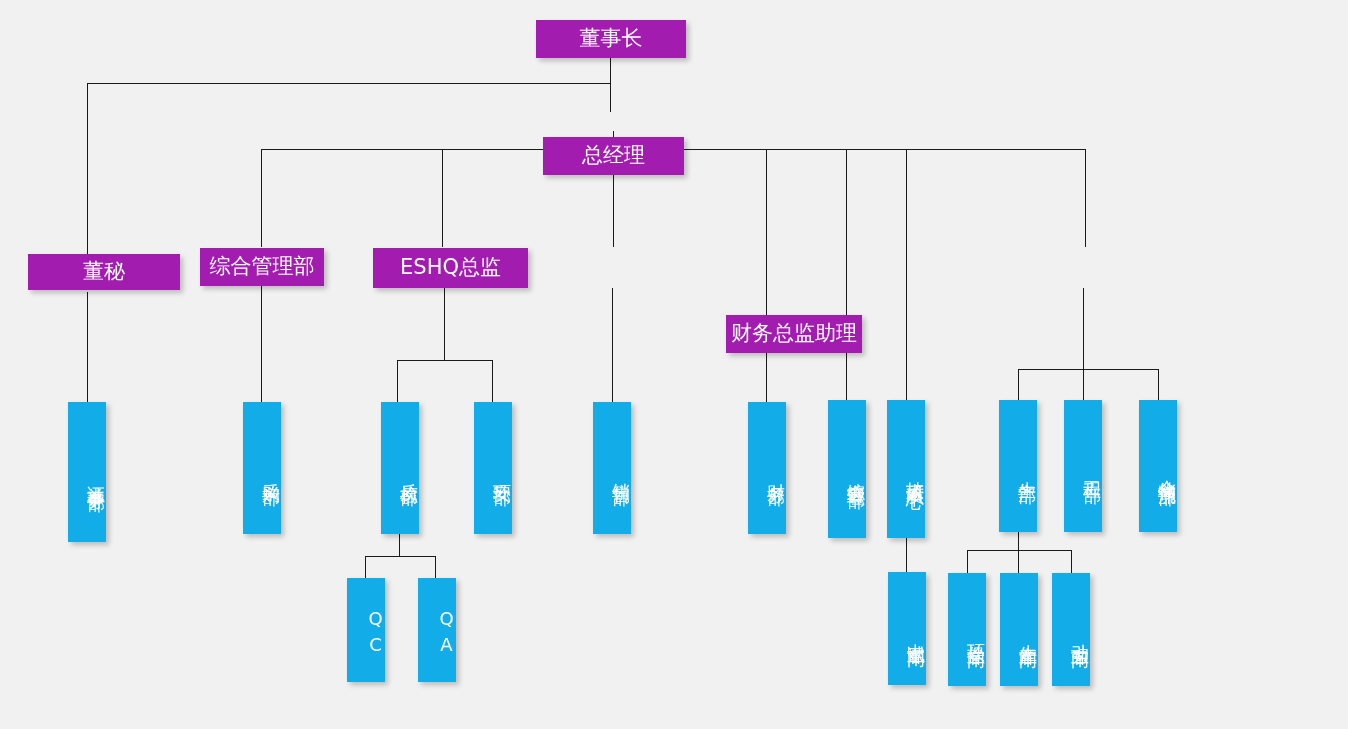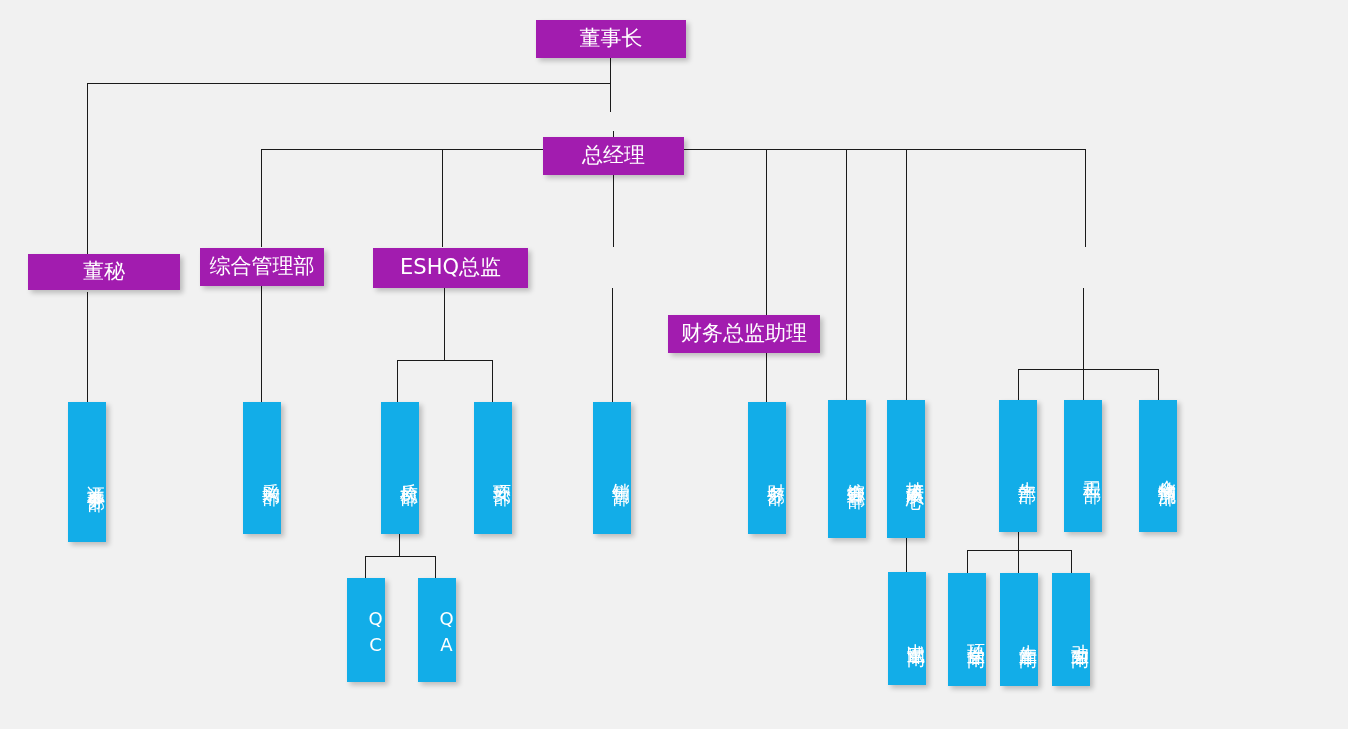--- a/index.html
+++ b/index.html
@@ -116,21 +116,21 @@
   <div class="node dark" style="left:543px; top:93px; width:141px; height:38px;margin-top:44px;">总经理</div>
 
   <div class="node dark" style="left:28px; top:254px; width:152px; height:36px;">董秘</div>
 
   <div class="node dark" style="left:200px; top:248px; width:124px; height:38px;">综合管理部</div>
 
   <div class="node dark" style="left:373px; top:248px; width:155px; height:40px;">ESHQ总监</div>
 
 
 
-  <div class="node dark" style="left:668px; top:315px; width:152px; height:38px;">财务总监助理</div>
+  <div class="node dark" style="left:726px; top:315px; width:136px; height:38px;">财务总监助理</div>
 
   <div class="node light vertical" style="left:68px; top:402px; width:38px; height:140px;">证券事务部</div>
 
   <div class="node light vertical" style="left:243px; top:402px; width:38px; height:132px;">采购部</div>
 
   <div class="node light vertical" style="left:381px; top:402px; width:38px; height:132px;">质检部</div>
 
   <div class="node light vertical" style="left:474px; top:402px; width:38px; height:132px;">安环部</div>
 
   <div class="node light vertical latin" style="left:347px; top:578px; width:38px; height:104px;">QC</div>

